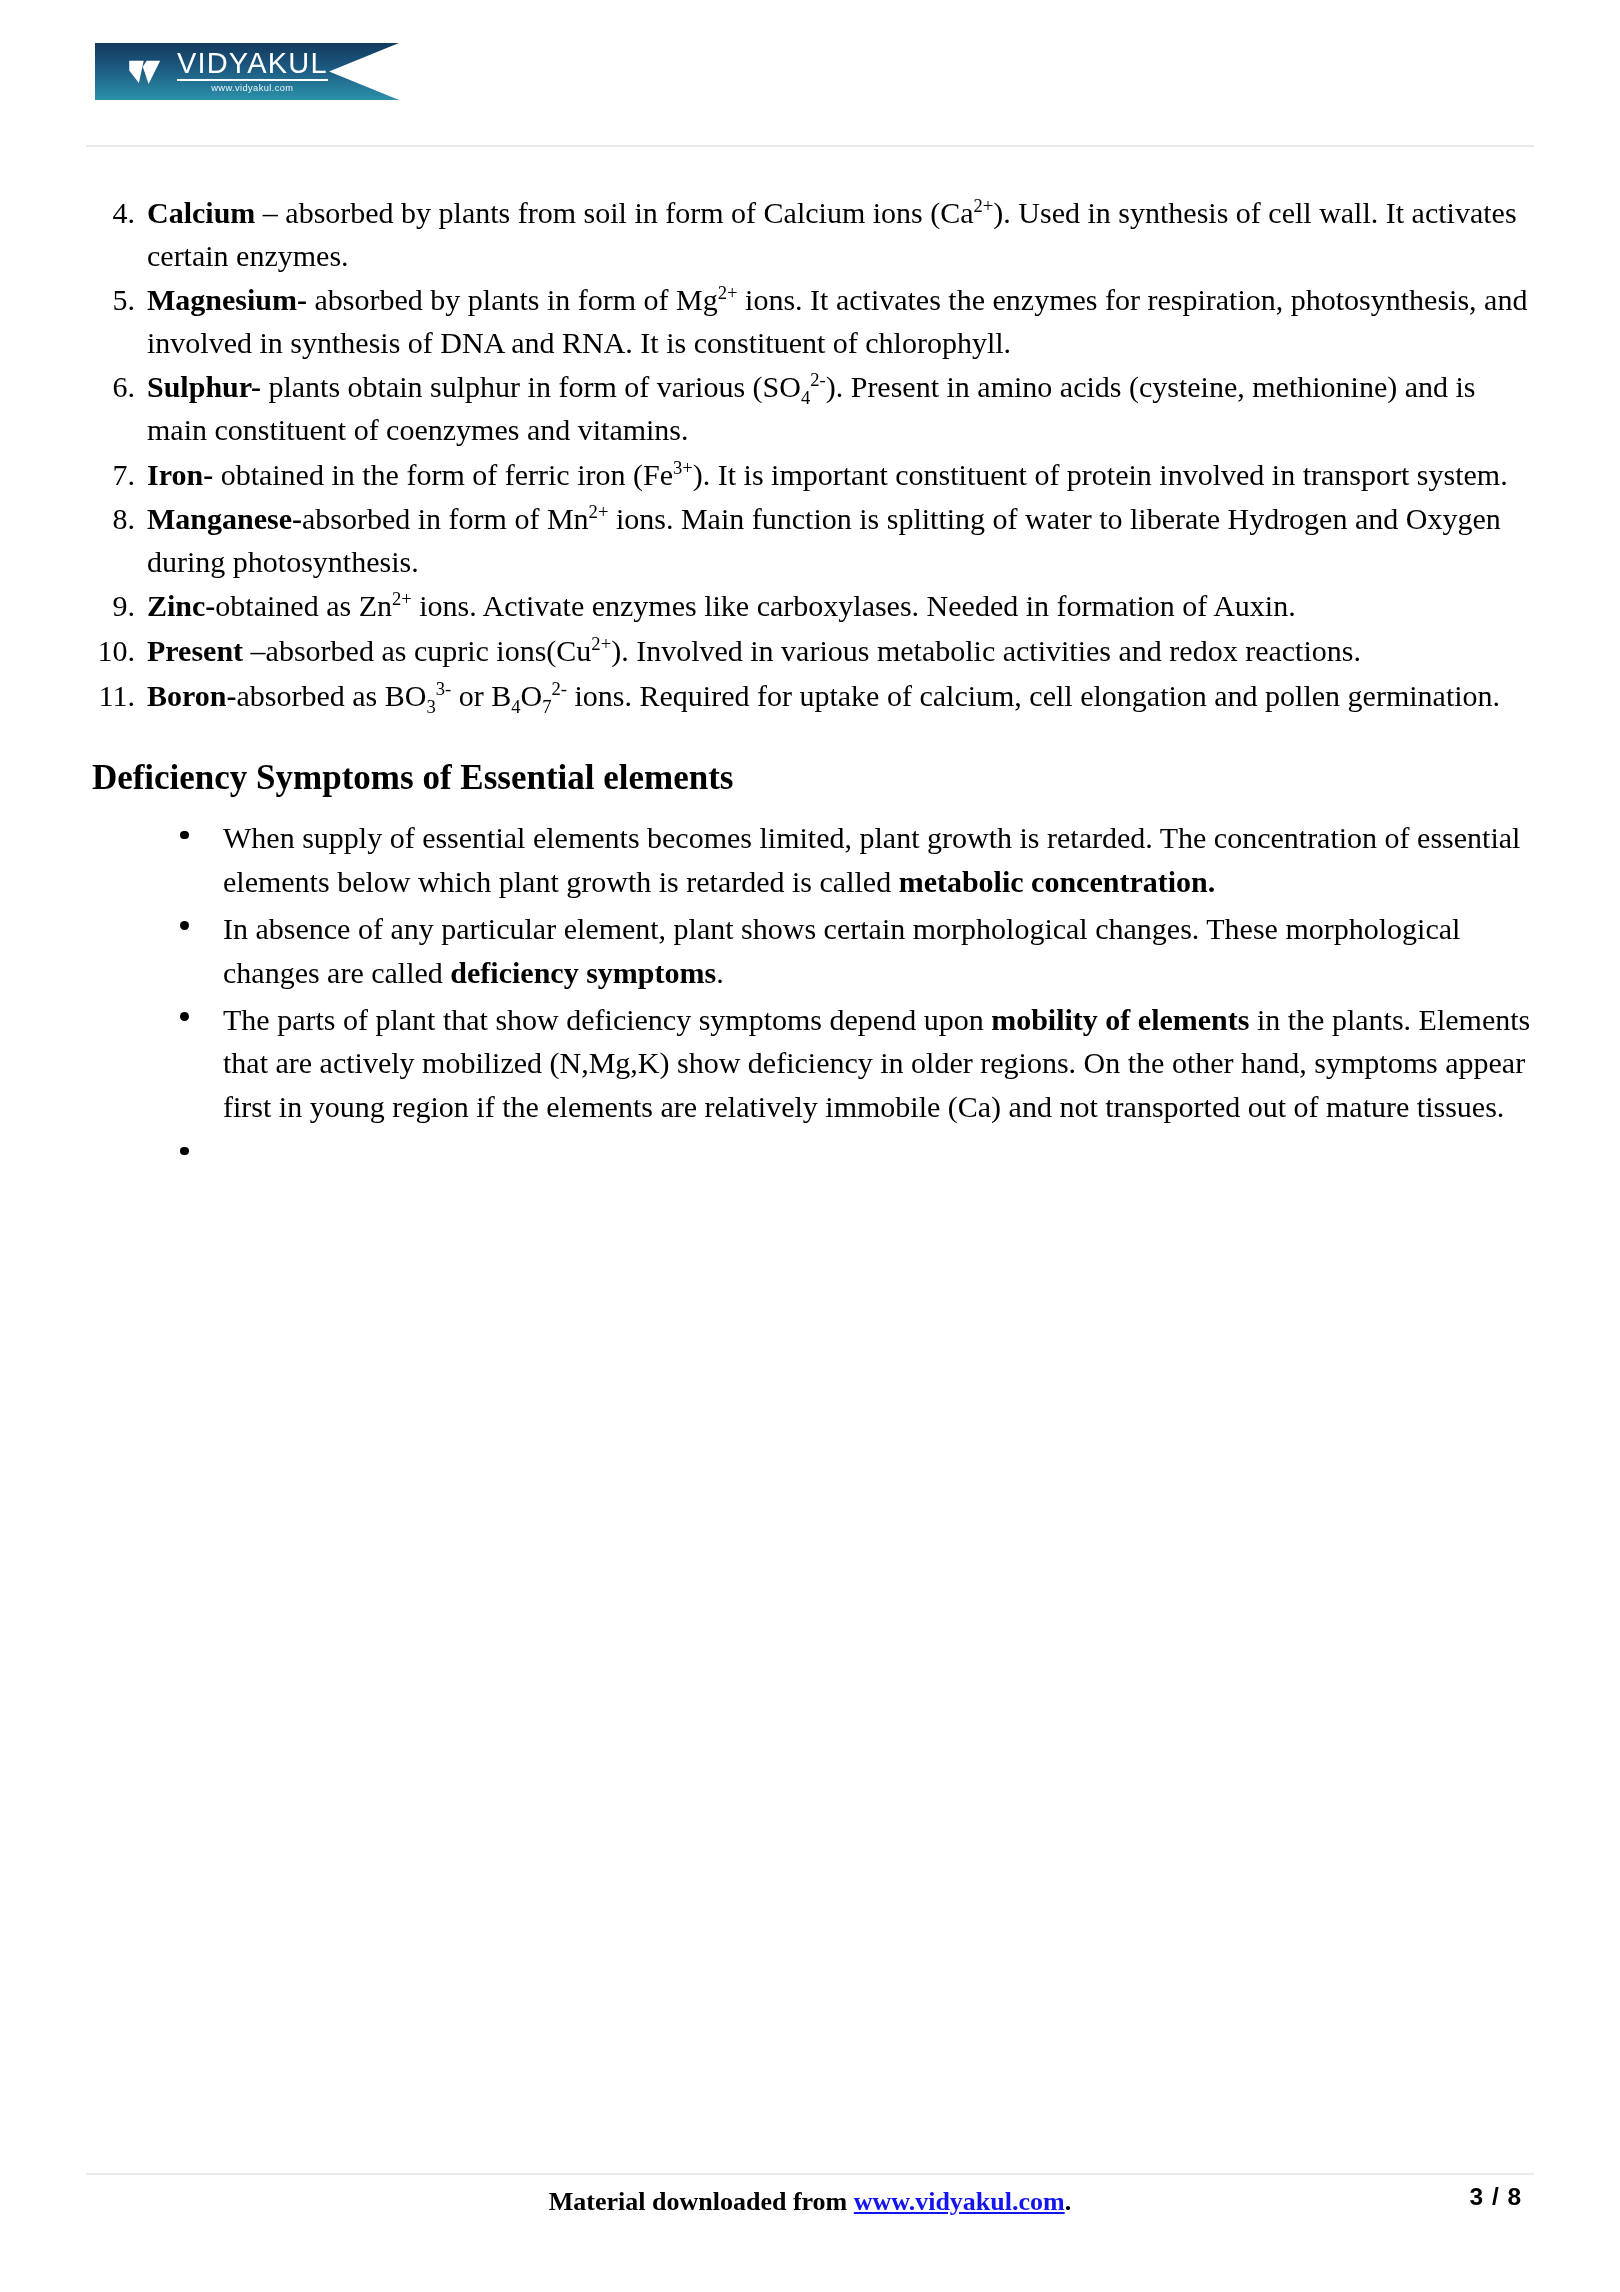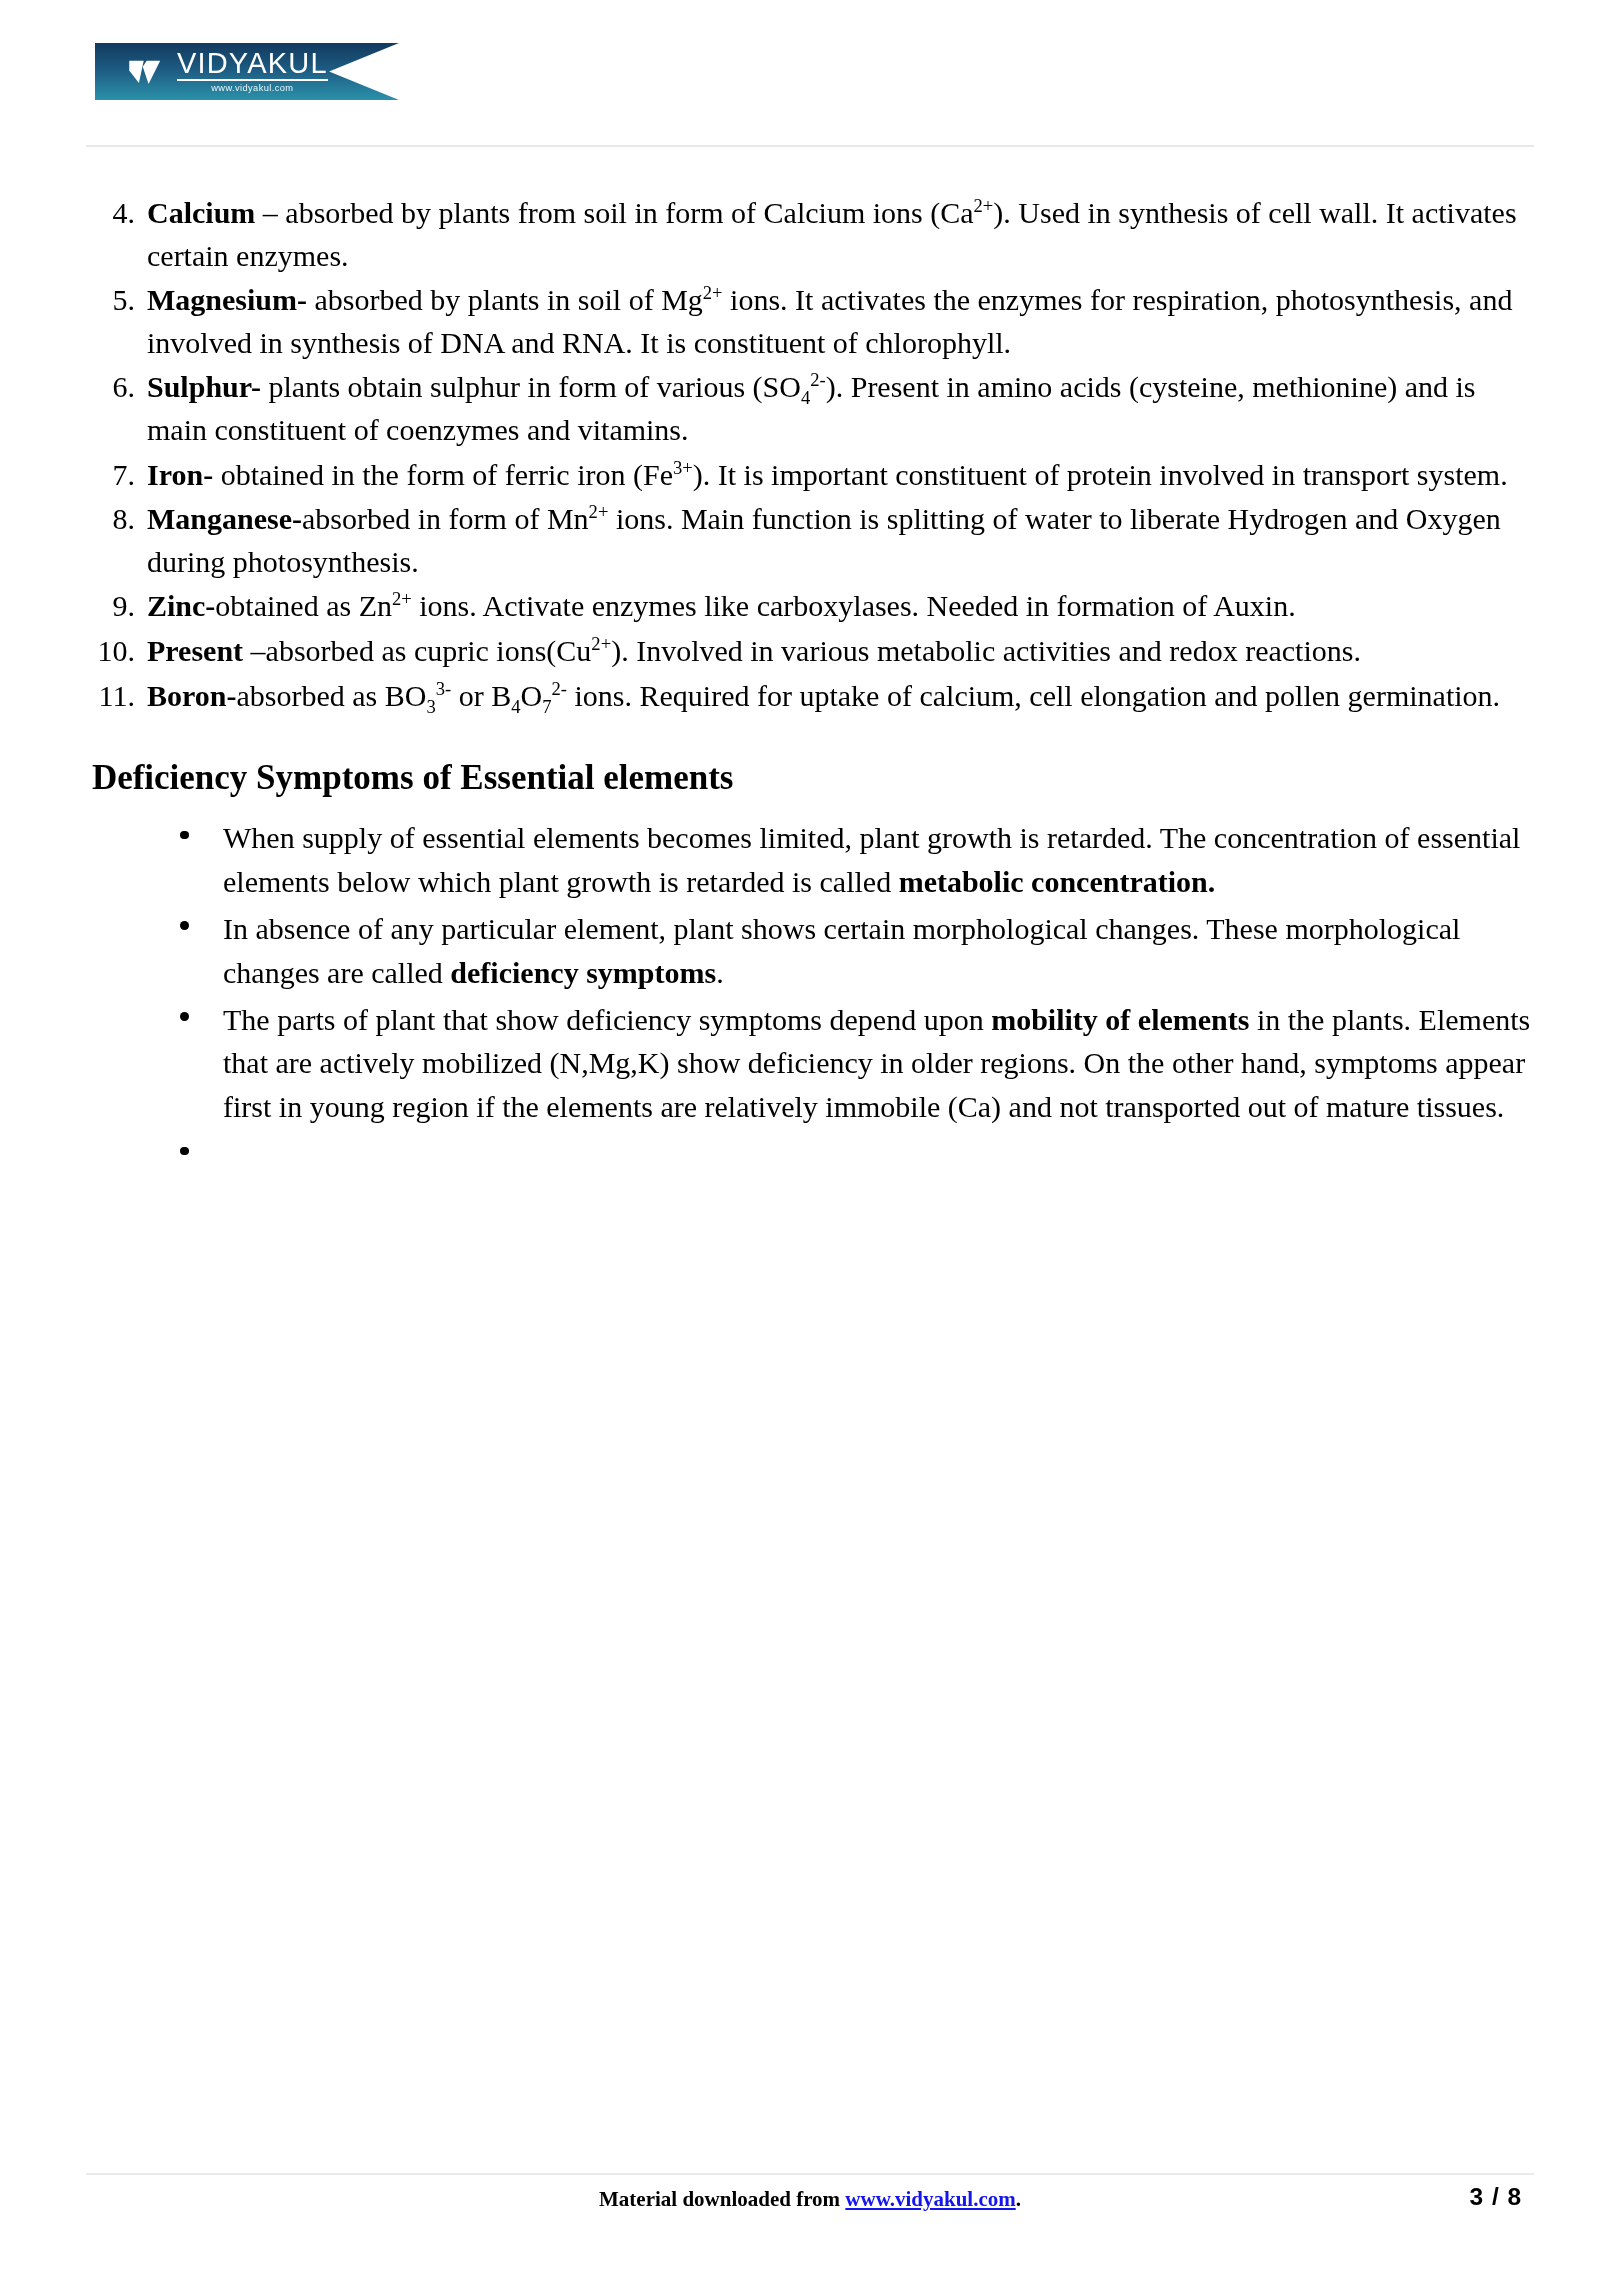--- a/index.html
+++ b/index.html
@@ -161,21 +161,21 @@
     left: 86px;
     right: 86px;
     bottom: 61px;
     height: 45px;
   }
   .footer-center {
     position: absolute;
     left: 0;
     right: 0;
     text-align: center;
-    font-size: 21px;
+    font-size: 26px;
     font-weight: bold;
     font-family: "Liberation Serif", "DejaVu Serif", serif;
   }
   .footer-link {
     color: #1414ee;
     text-decoration: underline;
     font-weight: bold;
   }
   .page-num {
     position: absolute;
@@ -209,21 +209,21 @@
 
   <div class="content">
 
     <ol class="num-list">
 
       <li>
         <span class="marker">4.</span><span class="term">Calcium</span><span> – absorbed by plants from soil in form of Calcium ions (Ca</span><sup>2+</sup><span>). Used in synthesis of cell wall. It activates certain enzymes.</span>
       </li>
 
       <li>
-        <span class="marker">5.</span><span class="term">Magnesium-</span><span> absorbed by plants in soil of Mg</span><sup>2+</sup><span> ions. It activates the enzymes for respiration, photosynthesis, and involved in synthesis of DNA and RNA. It is constituent of chlorophyll.</span>
+        <span class="marker">5.</span><span class="term">Magnesium-</span><span> absorbed by plants in form of Mg</span><sup>2+</sup><span> ions. It activates the enzymes for respiration, photosynthesis, and involved in synthesis of DNA and RNA. It is constituent of chlorophyll.</span>
       </li>
 
       <li>
         <span class="marker">6.</span><span class="term">Sulphur-</span><span> plants obtain sulphur in form of various (SO</span><sub>4</sub><sup>2-</sup><span>). Present in amino acids (cysteine, methionine) and is main constituent of coenzymes and vitamins.</span>
       </li>
 
       <li>
         <span class="marker">7.</span><span class="term">Iron-</span><span> obtained in the form of ferric iron (Fe</span><sup>3+</sup><span>). It is important constituent of protein involved in transport system.</span>
       </li>
 

